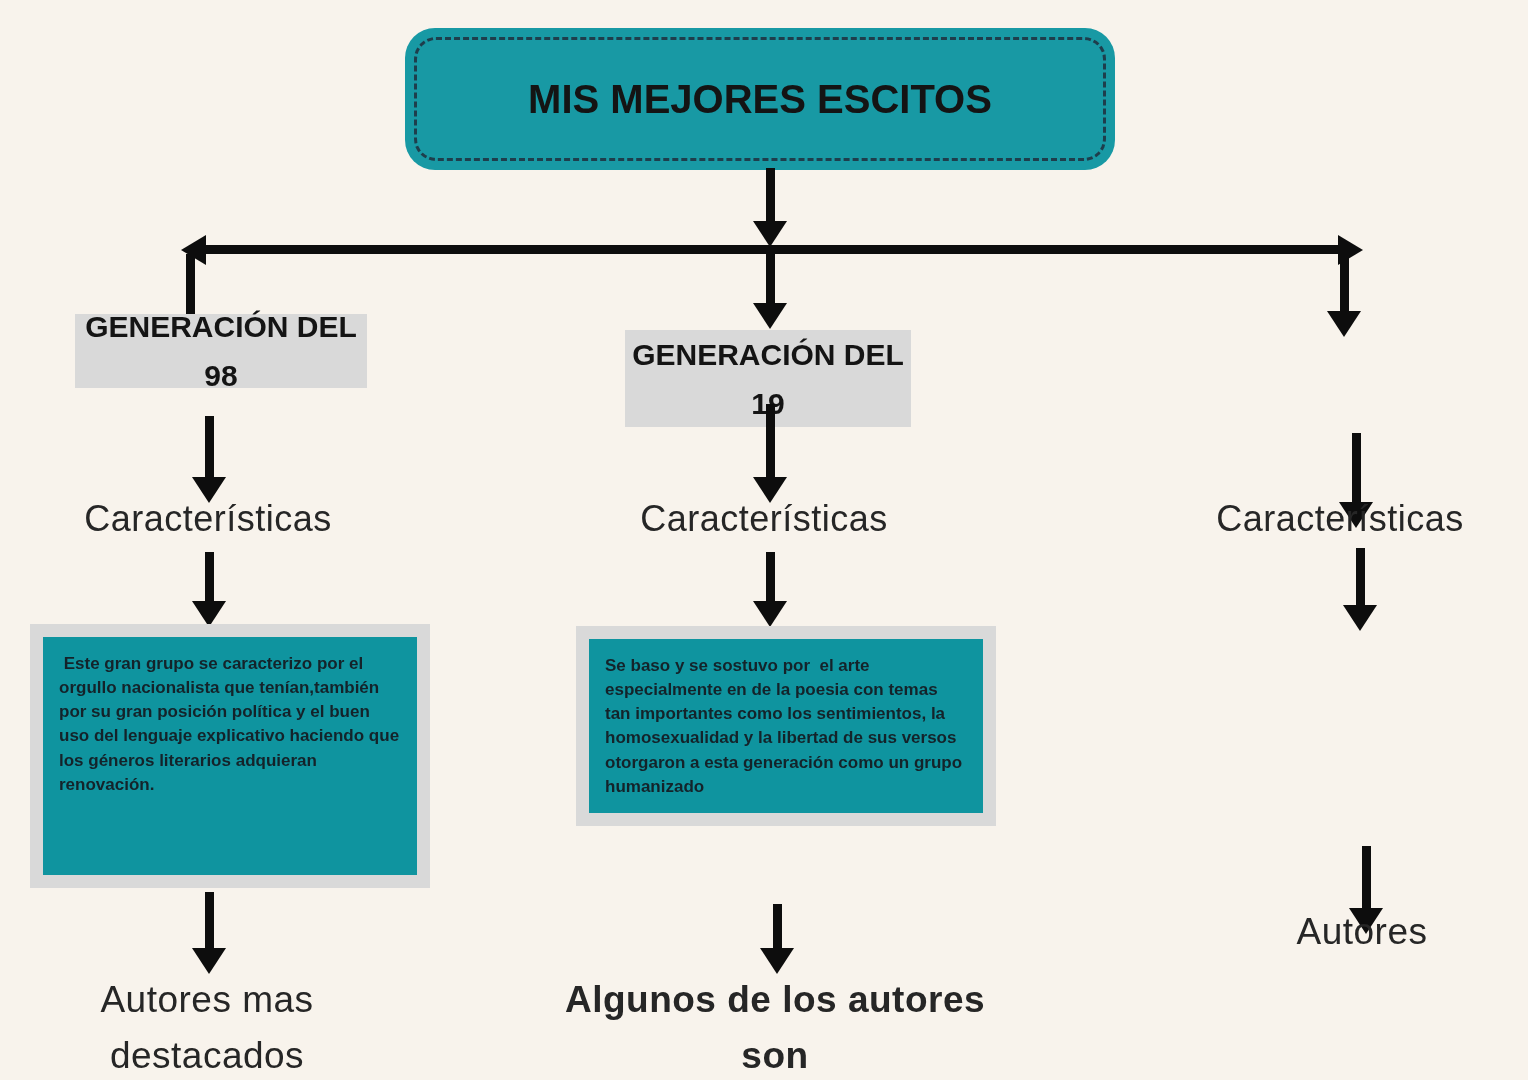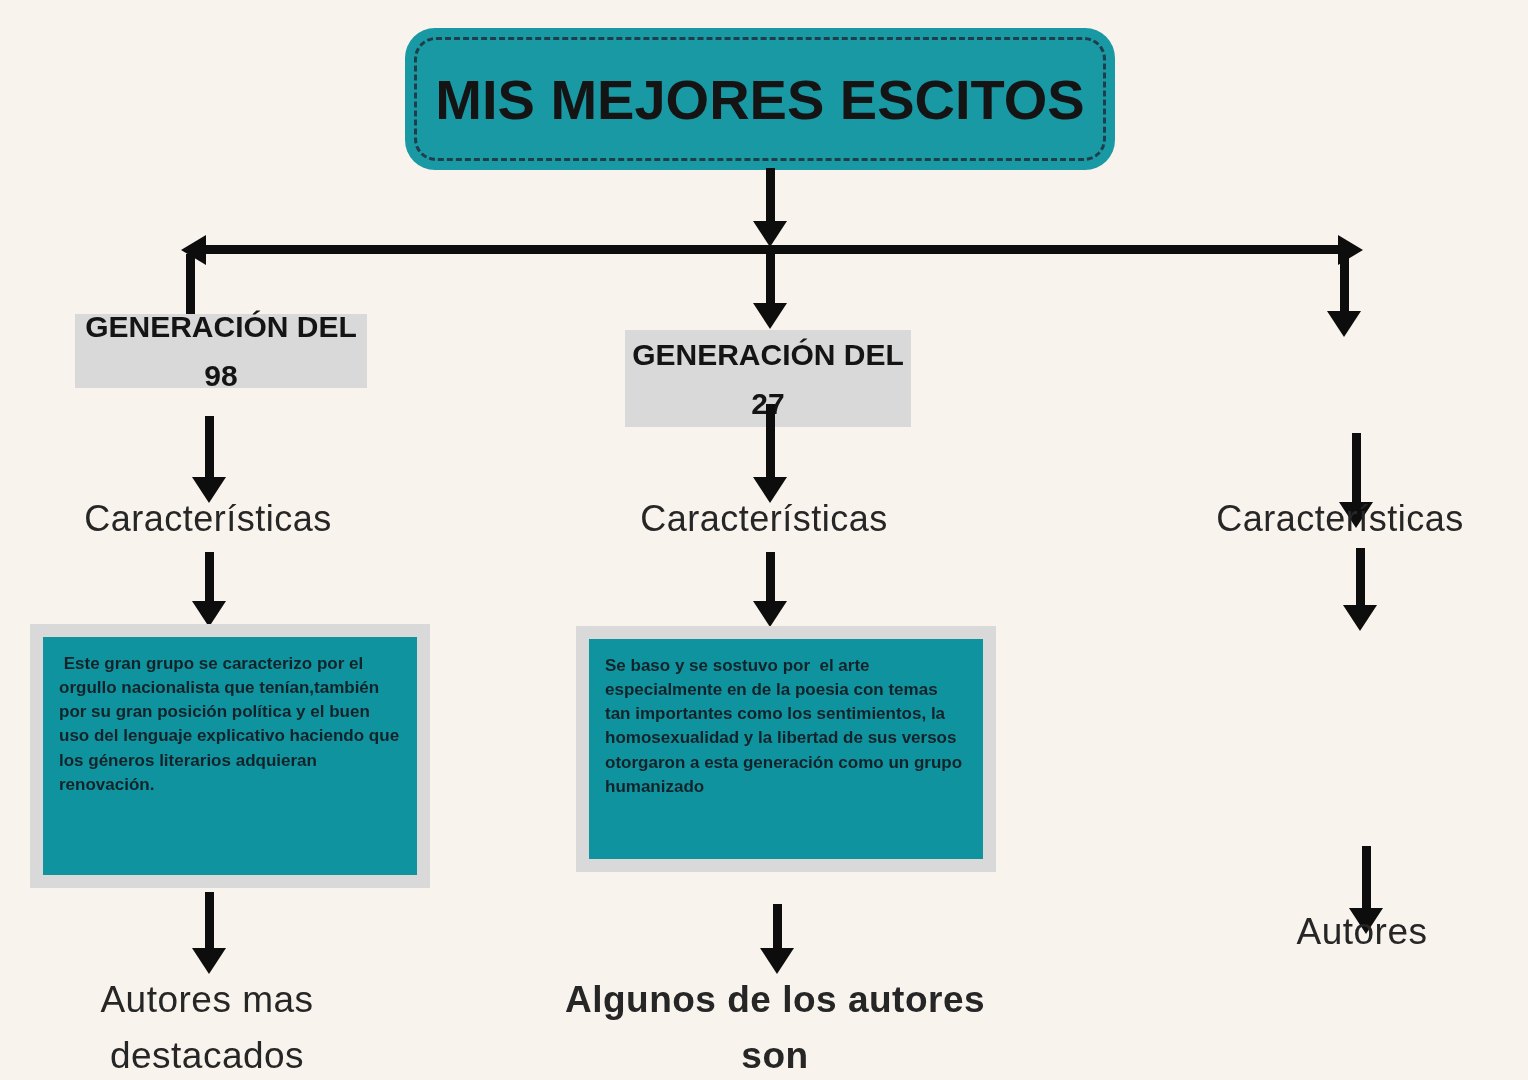--- a/index.html
+++ b/index.html
@@ -18,21 +18,21 @@
     position:absolute;left:405px;top:28px;width:710px;height:142px;
     background:#1899a4;border-radius:30px;
     display:flex;align-items:center;justify-content:center;
     box-sizing:border-box;
   }
   .title-inner{
     position:absolute;inset:9px;border:3px dashed #1e3e4c;border-radius:22px;
   }
   .title-text{
     position:relative;
-    font-size:56px;font-weight:800;color:#141414;letter-spacing:0px;
+    font-size:40px;font-weight:800;color:#141414;letter-spacing:0px;
     white-space:nowrap;
   }
   
   .shaft-v{position:absolute;width:9px;background:#0d0d0d;}
   .shaft-h{position:absolute;height:9px;background:#0d0d0d;}
   .ah-down{position:absolute;width:0;height:0;
     border-left:17px solid transparent;border-right:17px solid transparent;
     border-top:26px solid #0d0d0d;}
   .ah-left{position:absolute;width:0;height:0;
     border-top:15px solid transparent;border-bottom:15px solid transparent;
@@ -104,32 +104,32 @@
   <div class="desc-frame" style="left:30px;top:624px;width:400px;height:264px;">
     <div class="desc-teal"> Este gran grupo se caracterizo por el orgullo nacionalista que tenían,también por su gran posición política y el buen uso del lenguaje explicativo haciendo que los géneros literarios adquieran renovación.</div>
   </div>
 
   <div class="shaft-v" style="left:205px;top:892px;height:58px;"></div>
   <div class="ah-down" style="left:192px;top:948px;"></div>
 
   <div class="footer-label" style="left:37px;top:972px;width:340px;">Autores mas destacados</div>
 
   <div class="header-box" style="left:625px;top:330px;width:286px;height:97px;">
-    <span>GENERACIÓN DEL 27</span>
+    <span>GENERACIÓN DEL 19</span>
   </div>
 
   <div class="shaft-v" style="left:766px;top:404px;height:74px;"></div>
   <div class="ah-down" style="left:753px;top:477px;"></div>
 
   <div class="mid-label" style="left:596px;top:498px;width:336px;">Características</div>
 
   <div class="shaft-v" style="left:766px;top:552px;height:52px;"></div>
   <div class="ah-down" style="left:753px;top:601px;"></div>
 
-  <div class="desc-frame" style="left:576px;top:626px;width:420px;height:246px;">
+  <div class="desc-frame" style="left:576px;top:626px;width:420px;height:200px;">
     <div class="desc-teal">Se baso y se sostuvo por  el arte especialmente en de la poesia con temas tan importantes como los sentimientos, la homosexualidad y la libertad de sus versos otorgaron a esta generación como un grupo humanizado</div>
   </div>
 
   <div class="shaft-v" style="left:773px;top:904px;height:46px;"></div>
   <div class="ah-down" style="left:760px;top:948px;"></div>
 
   <div class="footer-label" style="left:545px;top:972px;width:460px;font-weight:bold;">Algunos de los autores son</div>
 
 
   <div class="shaft-v" style="left:1352px;top:433px;height:70px;"></div>

